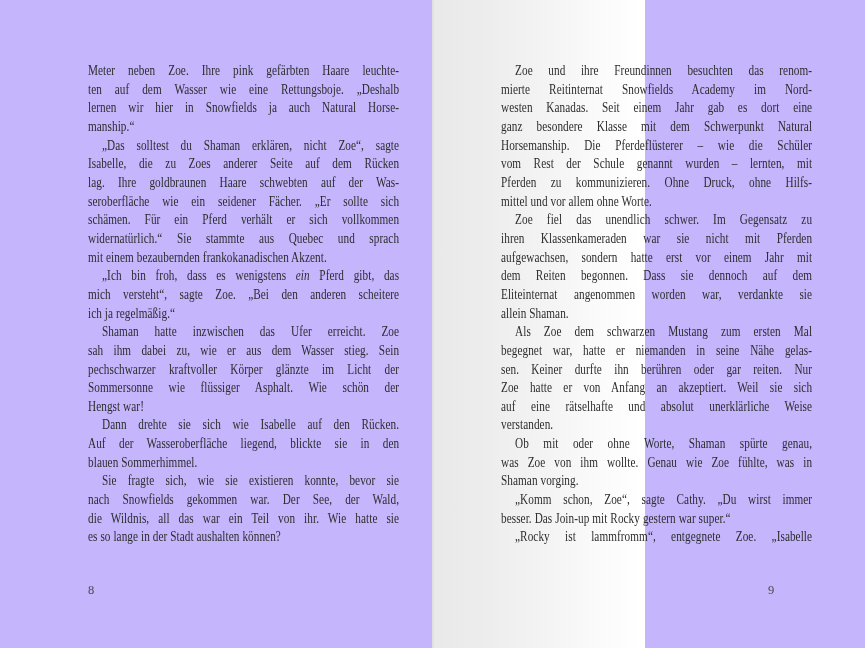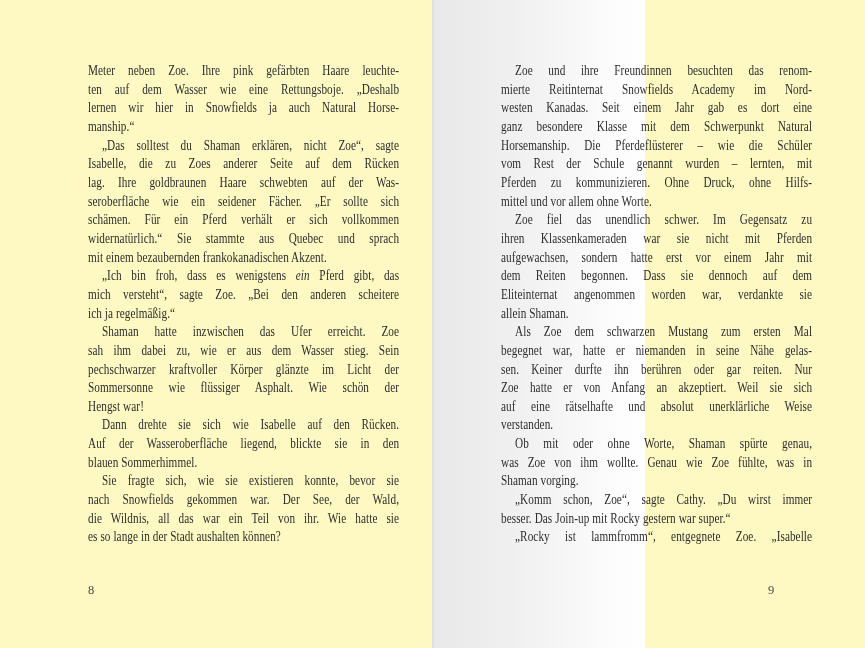--- a/index.html
+++ b/index.html
@@ -4,21 +4,21 @@
 <style>
   html, body {
     margin: 0;
     padding: 0;
     background: #ffffff;
   }
   .spread {
     position: relative;
     width: 865px;
     height: 648px;
-    background: #fef9c3;
+    background: #c4b5fd;
     overflow: hidden;
     font-family: "Liberation Serif", "DejaVu Serif", serif;
   }
   
   .gutter-shadow {
     position: absolute;
     left: 433px;
     top: 0;
     width: 212px;
     height: 648px;

